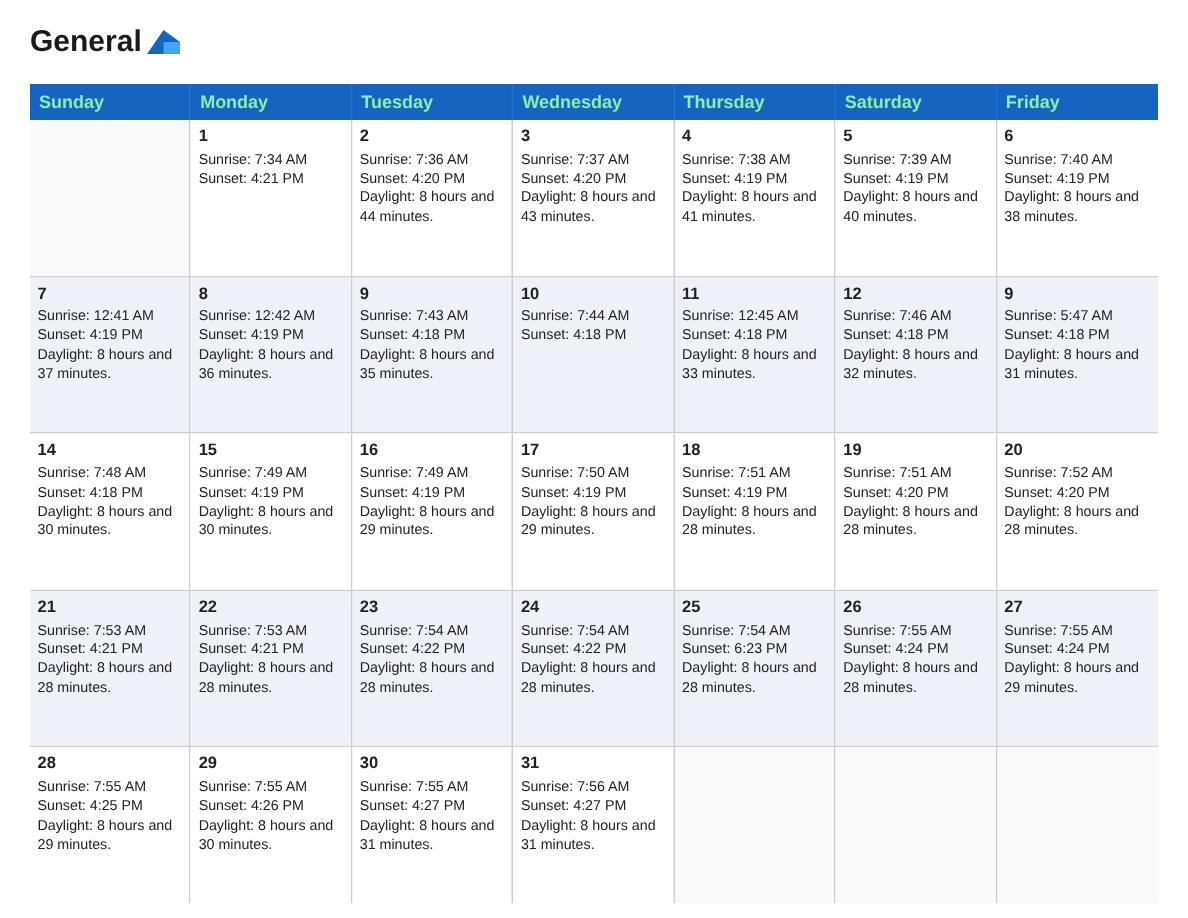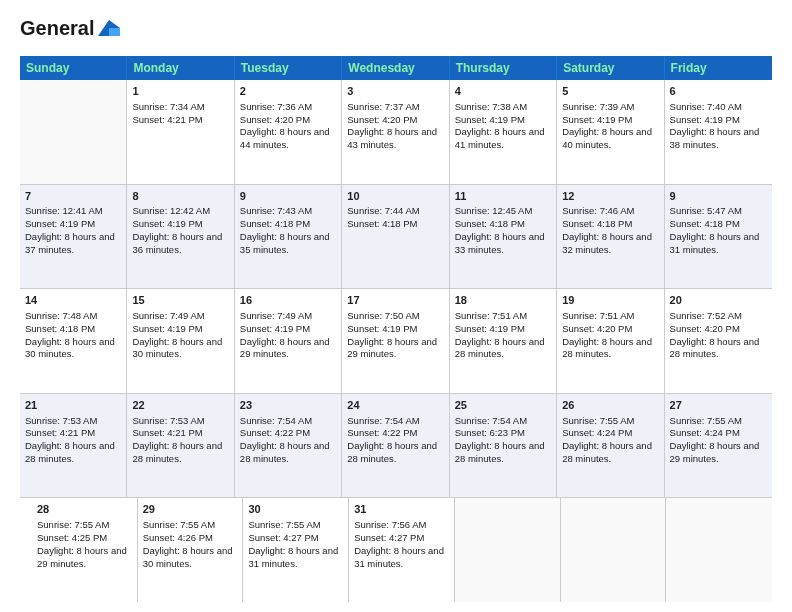--- a/index.html
+++ b/index.html
@@ -63,21 +63,21 @@
       flex: 1;
       display: flex;
       flex-direction: column;
     }
     .cal-row {
       display: grid;
       grid-template-columns: repeat(7, 1fr);
       flex: 1;
       border-bottom: 1px solid #ccc;
     }
-    .cal-row:last-child { border-bottom: none; margin-left: 12px; }
+    .cal-row:last-child { border-bottom: none; }
     .cal-cell {
       border-right: 1px solid #ccc;
       padding: 4px 5px;
       font-size: 9.5px;
       color: #222;
       vertical-align: top;
       background: #fff;
       line-height: 1.35;
     }
     .cal-cell:last-child { border-right: none; }

